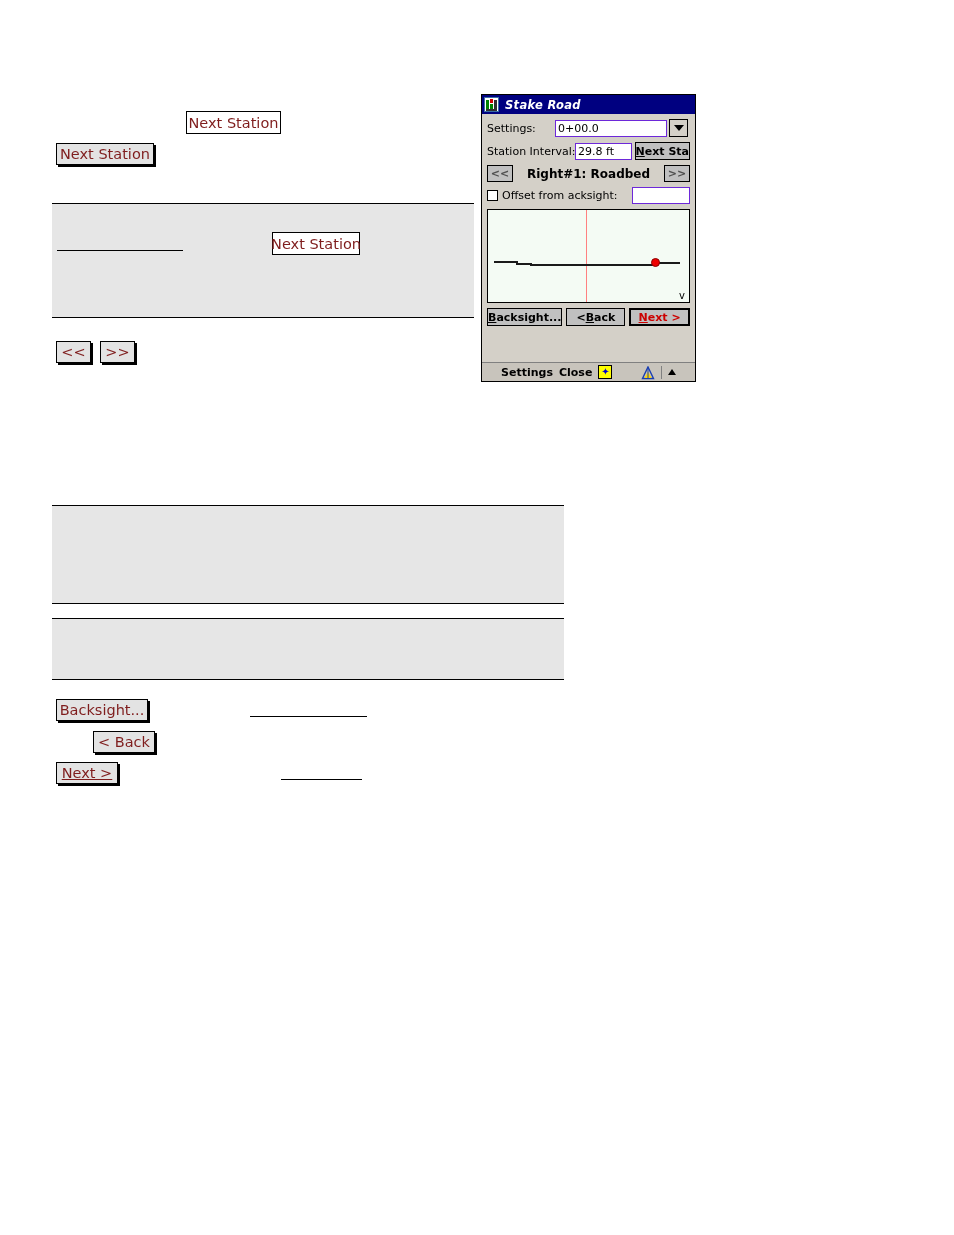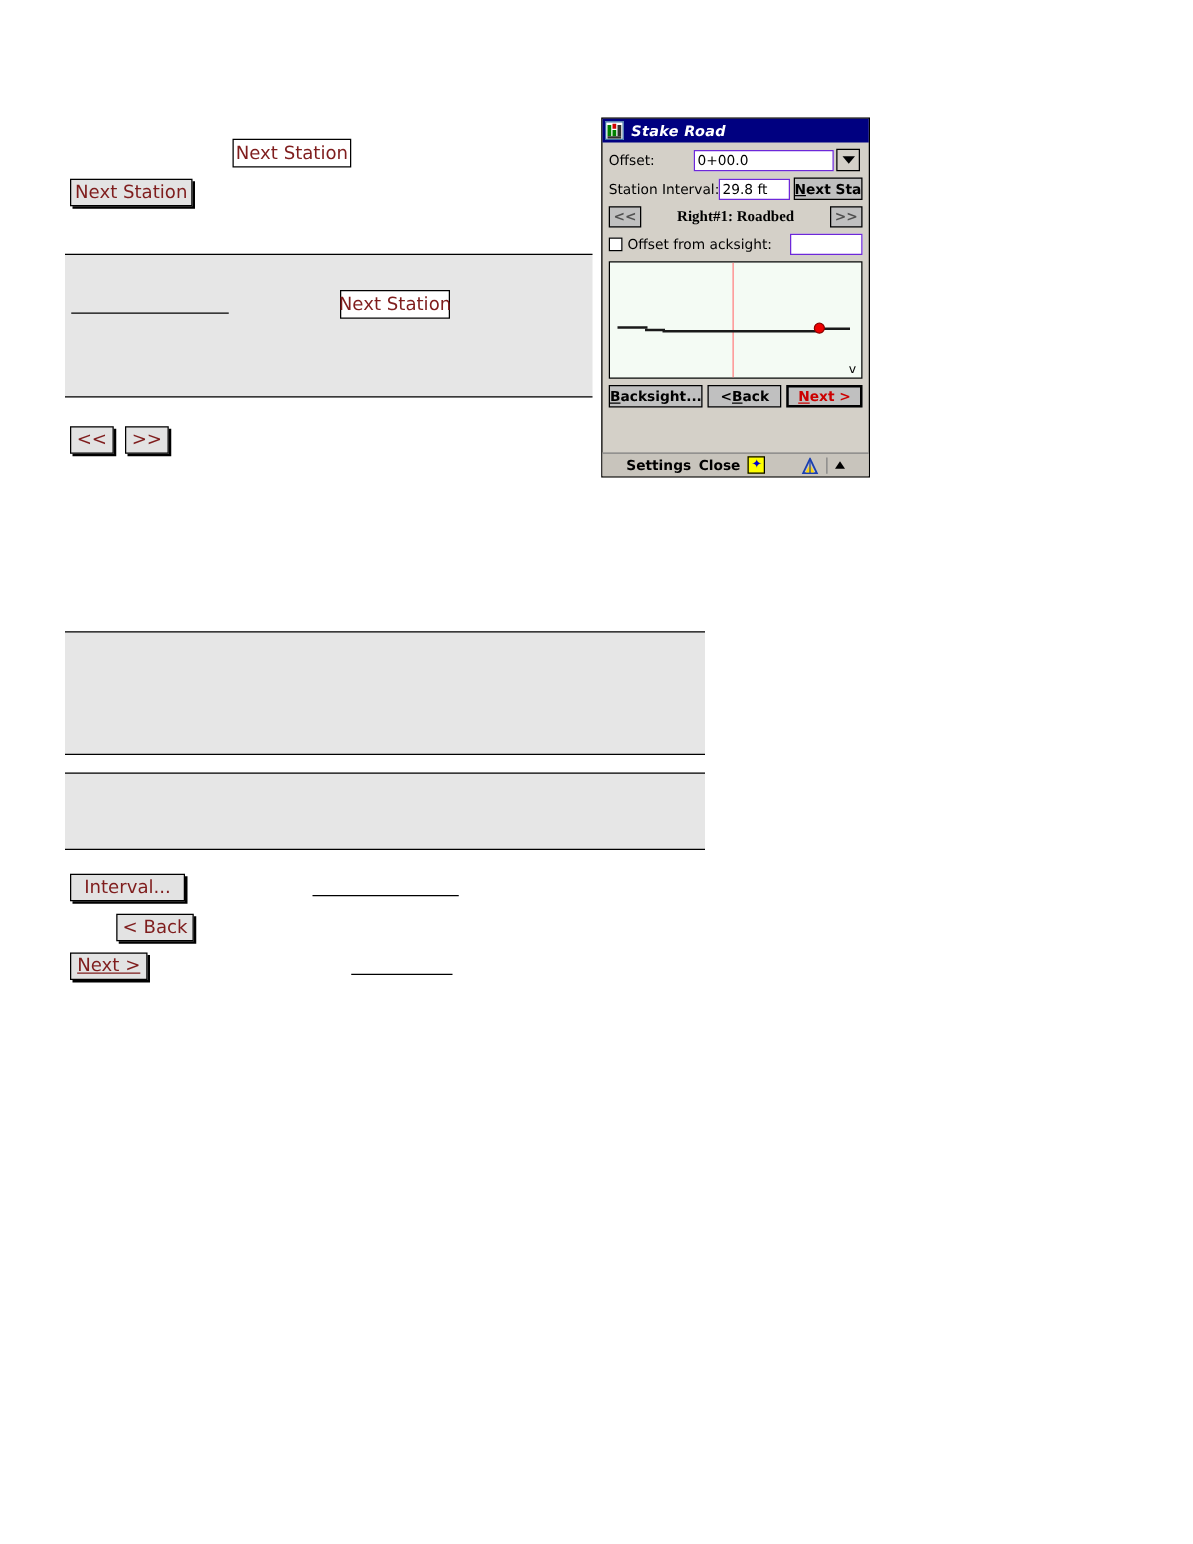--- a/index.html
+++ b/index.html
@@ -179,21 +179,20 @@
     color: #505050;
     display: flex;
     align-items: center;
     justify-content: center;
   }
   #seg-label {
     font-size: 12px;
     font-weight: bold;
     color: #000;
     white-space: nowrap;
-    font-family: Liberation Serif, serif;
   }
 
   
   .cbox {
     box-sizing: border-box;
     width: 11px;
     height: 11px;
     background: #ffffff;
     border: 1px solid #000000;
     margin-right: 4px;
@@ -320,42 +319,42 @@
     <div class="note-box" style="left: 52px; top: 505px; width: 512px; height: 99px;"></div>
     <div class="note-box" style="left: 52px; top: 618px; width: 512px; height: 62px;"></div>
     <div class="rule" style="left: 57px; top: 250px; width: 126px;"></div>
     <div class="rule" style="left: 250px; top: 716px; width: 117px;"></div>
     <div class="rule" style="left: 281px; top: 779px; width: 81px;"></div>
     <div class="doc-btn plain" style="left: 186px; top: 111px; width: 95px; height: 23px;">Next Station</div>
     <div class="doc-btn raised" style="left: 56px; top: 143px; width: 98px; height: 22px;">Next Station</div>
     <div class="doc-btn plain" style="left: 272px; top: 232px; width: 88px; height: 23px;">Next Station</div>
     <div class="doc-btn raised" style="left: 56px; top: 341px; width: 35px; height: 22px;">&lt;&lt;</div>
     <div class="doc-btn raised" style="left: 100px; top: 341px; width: 35px; height: 22px;">&gt;&gt;</div>
-    <div class="doc-btn raised" style="left: 56px; top: 699px; width: 92px; height: 22px;">Interval...</div>
+    <div class="doc-btn raised" style="left: 56px; top: 699px; width: 92px; height: 22px;">Backsight...</div>
     <div class="doc-btn raised" style="left: 56px; top: 731px; width: 62px; height: 22px; margin-left: 37px;">&lt; Back</div>
     <div class="doc-btn raised" style="left: 56px; top: 762px; width: 62px; height: 22px; text-decoration: underline;">Next &gt;</div>
   </div>
 
 <div id="pda">
 
   <div id="pda-titlebar">
     <span class="app-icon">
       <i class="g1"></i>
         <i class="g2"></i>
         <i class="g3"></i>
         <i class="g4"></i>
         <i class="g5"></i>
     </span>
     <span id="pda-title-text">Stake Road</span>
   </div>
 
   <div id="pda-body">
 
     <div class="row">
-      <span class="lbl" style="width:68px">Offset:</span>
+      <span class="lbl" style="width:68px">Settings:</span>
       <span class="field" style="width:112px">0+00.0</span>
       <span class="combo-btn">
         <span class="tri"></span>
       </span>
     </div>
 
     <div class="row">
       <span class="lbl" style="width:88px">Station Interval:</span>
       <span class="field" style="width:58px">29.8 ft</span>
       <span class="pbtn" style="width:57px;margin-left:3px"><u>N</u>ext Sta</span>

